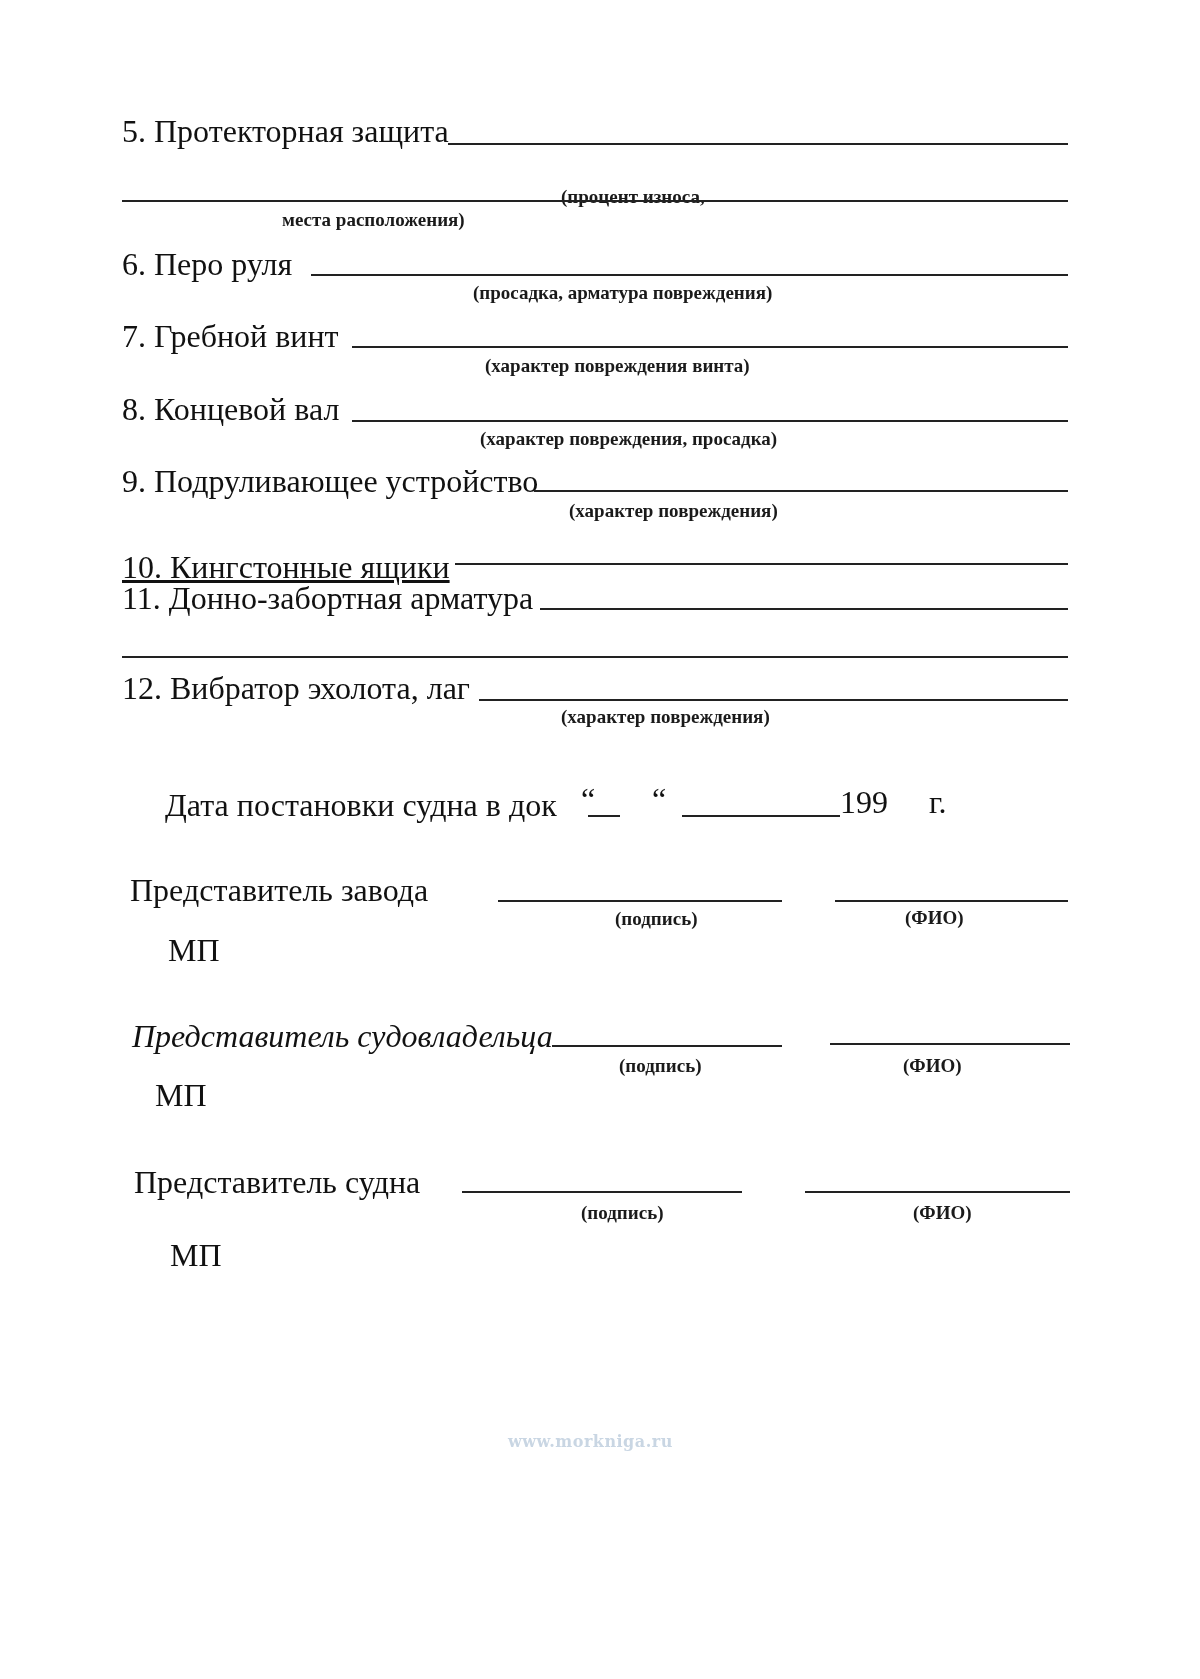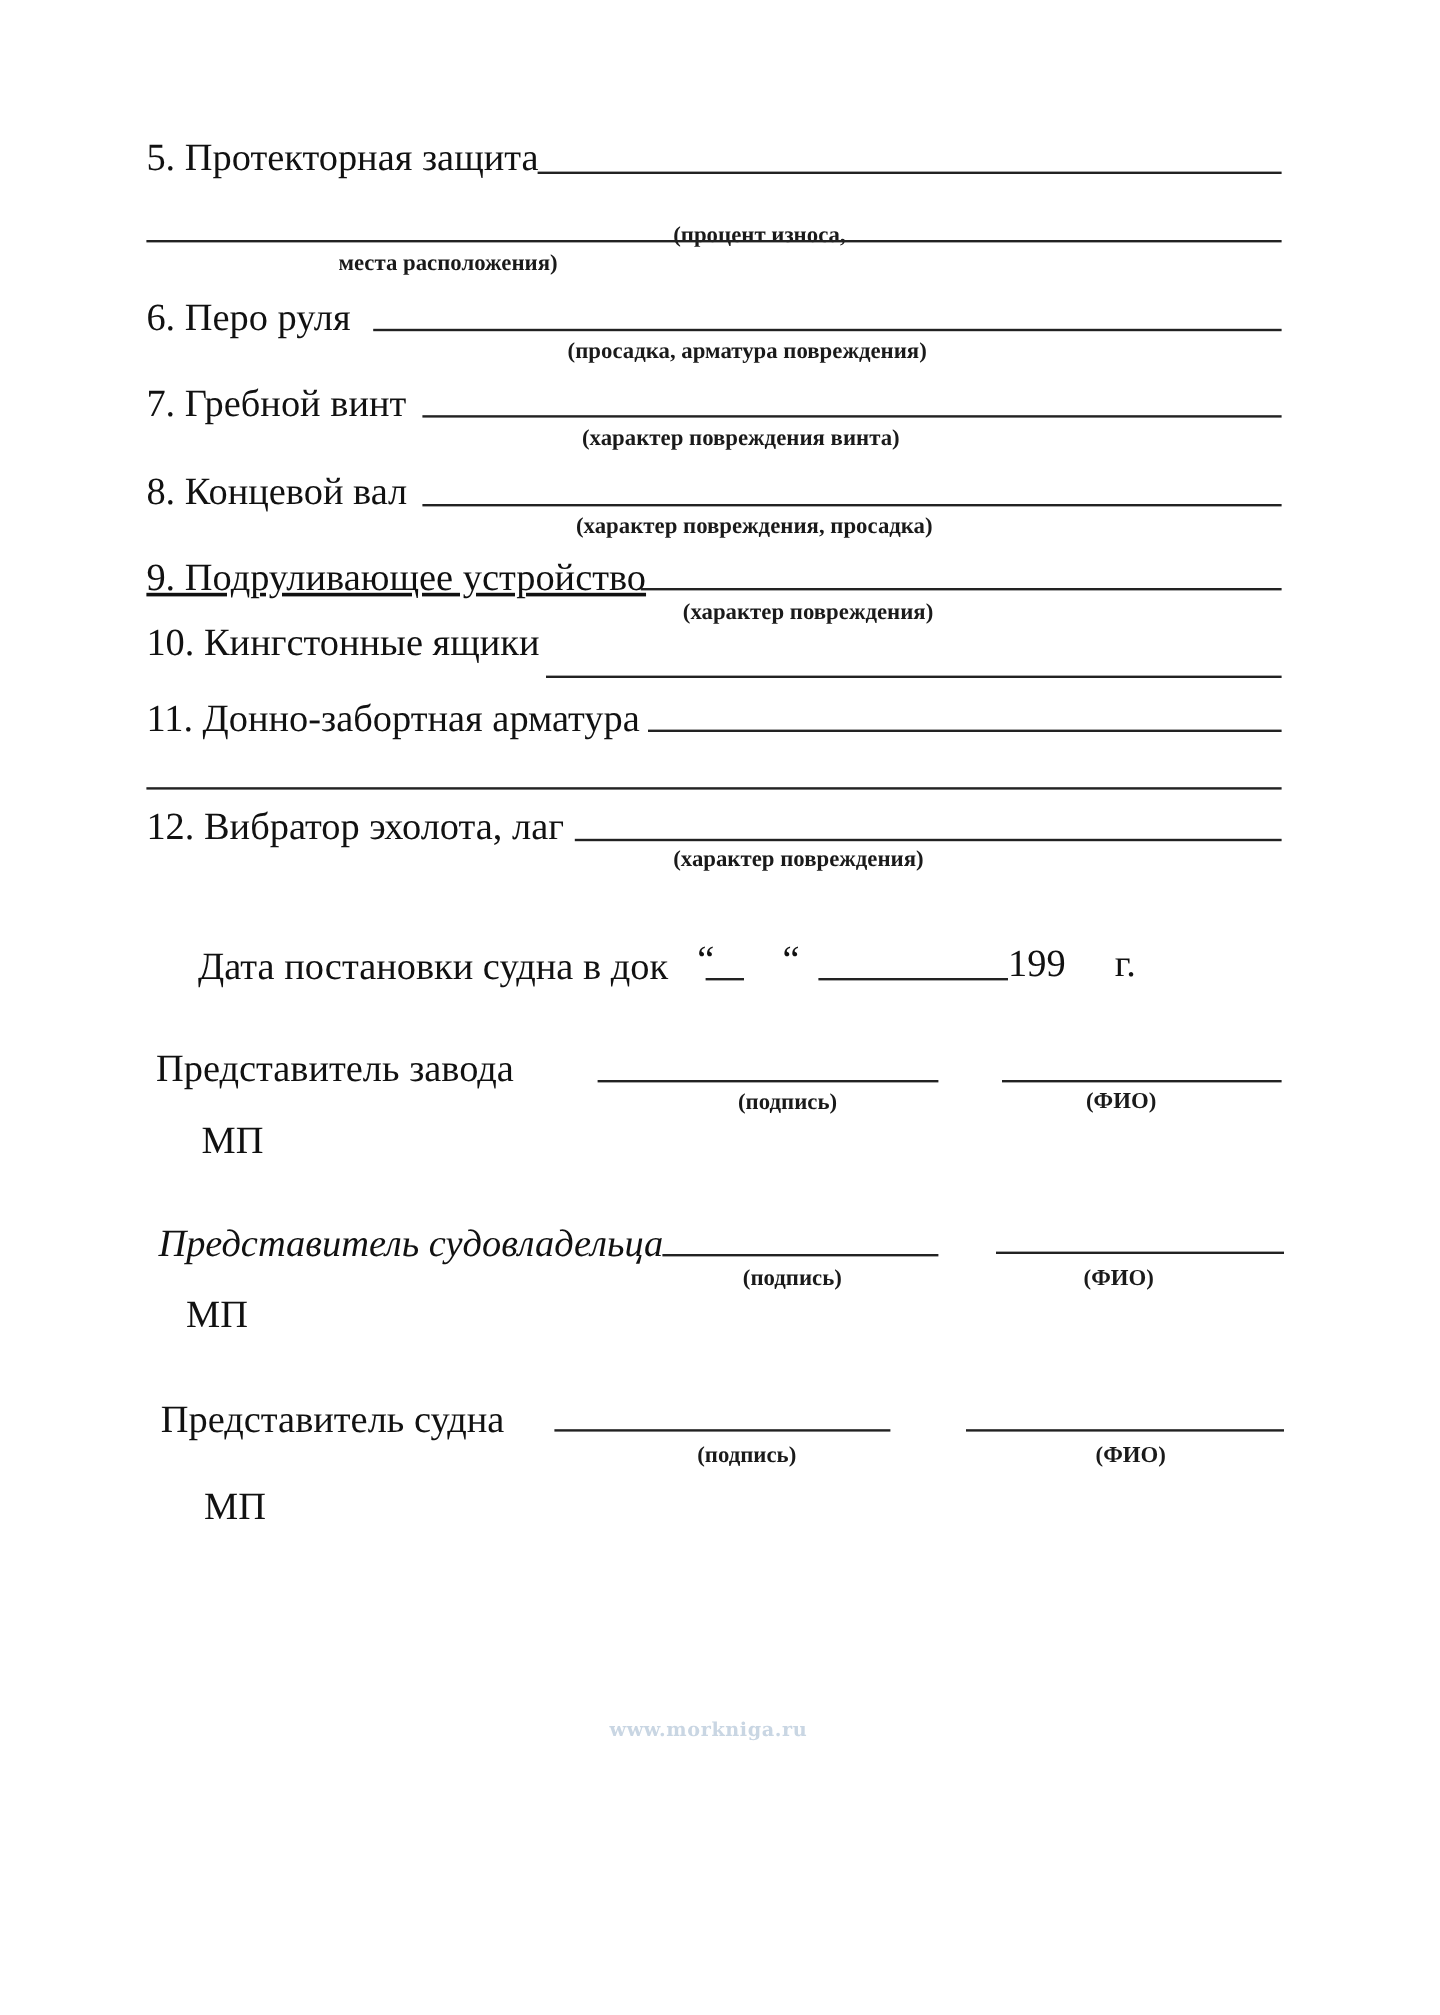--- a/index.html
+++ b/index.html
@@ -25,25 +25,25 @@
 <div class="abs hint" style="left:473px;top:282px;">(просадка, арматура повреждения)</div>
 
 <div class="abs lbl" style="left:122px;top:321px;">7. Гребной винт</div>
 <div class="line" style="left:352px;top:346px;width:716px;"></div>
 <div class="abs hint" style="left:485px;top:355px;">(характер повреждения винта)</div>
 
 <div class="abs lbl" style="left:122px;top:394px;text-align:center;">8. Концевой вал</div>
 <div class="line" style="left:352px;top:420px;width:716px;"></div>
 <div class="abs hint" style="left:480px;top:428px;">(характер повреждения, просадка)</div>
 
-<div class="abs lbl" style="left:122px;top:466px;text-decoration:underline;">9. Подруливающее устройство</div>
+<div class="abs lbl" style="left:122px;top:466px;">9. Подруливающее устройство</div>
 <div class="line" style="left:534px;top:490px;width:534px;"></div>
 <div class="abs hint" style="left:569px;top:500px;">(характер повреждения)</div>
 
-<div class="abs lbl" style="left:122px;top:520px;">10. Кингстонные ящики</div>
+<div class="abs lbl" style="left:122px;top:552px;text-decoration:underline;">10. Кингстонные ящики</div>
 <div class="line" style="left:455px;top:563px;width:613px;"></div>
 
 <div class="abs lbl" style="left:122px;top:583px;">11. Донно-забортная арматура</div>
 <div class="line" style="left:540px;top:608px;width:528px;"></div>
 <div class="line" style="left:122px;top:656px;width:946px;"></div>
 
 <div class="abs lbl" style="left:122px;top:673px;">12. Вибратор эхолота, лаг</div>
 <div class="line" style="left:479px;top:699px;width:589px;"></div>
 <div class="abs hint" style="left:561px;top:706px;">(характер повреждения)</div>
 

